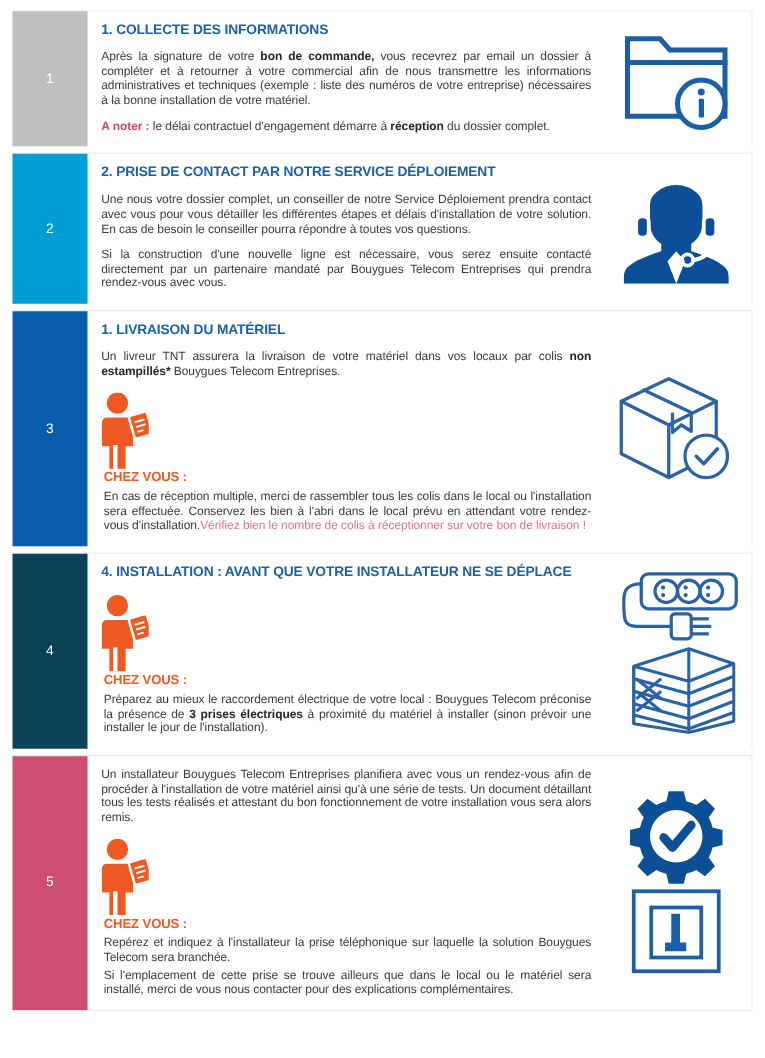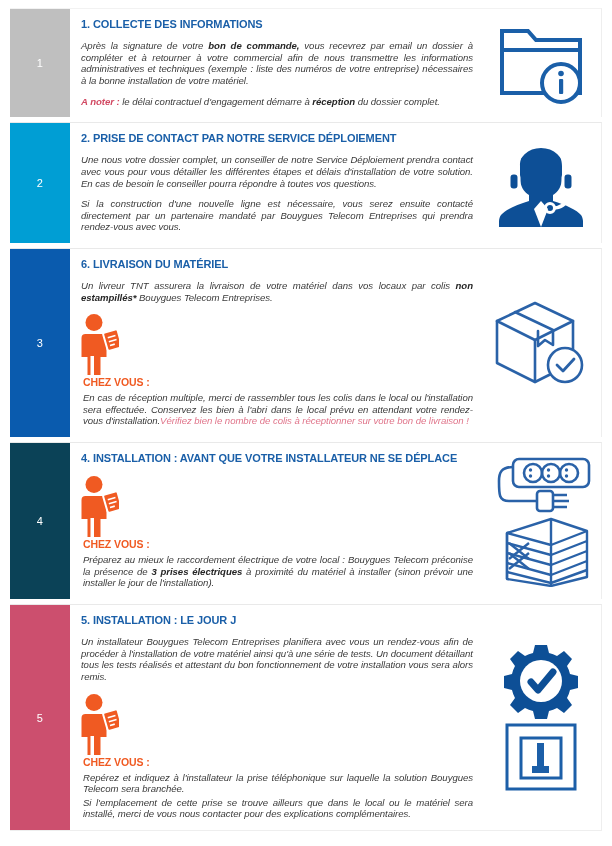--- a/index.html
+++ b/index.html
@@ -77,21 +77,20 @@
     margin: 0 0 9px 0;
     line-height: 1.2;
   }
   p.para {
     margin: 0 0 9px 0;
     font-size: 9.6px;
     line-height: 11.6px;
     color: #3a3a3a;
     text-align: justify;
     letter-spacing: -0.05px;
-    font-style: italic;
   }
   p.para:last-child { margin-bottom: 0; }
   .b { font-weight: bold; color: #262626; }
   .note-red { color: #d24a63; font-weight: bold; }
   .pink { color: #e0748a; }
 
   
   .chez-block {
     display: flex;
     flex-direction: column;
@@ -161,21 +160,21 @@
         <circle cx="51" cy="69" r="4.5" fill="#0d4f96" stroke="#fff" stroke-width="3"></circle>
         <path d="M42 62 l-7 8 7 18 7-18z" fill="#fff"></path>
       </svg>
         </div>
   </section>
   <section class="step">
     <div class="num-col" style="background:#0a5bae">
       <span>3</span>
     </div>
     <div class="body-col">
-      <h2 class="step-title">6. LIVRAISON DU MATÉRIEL</h2>
+      <h2 class="step-title">1. LIVRAISON DU MATÉRIEL</h2>
       <p class="para"><span>Un livreur TNT assurera la livraison de votre matériel dans vos locaux par colis </span><span class="b">non estampillés*</span><span> Bouygues Telecom Entreprises.</span></p>
 
     <div class="chez-block">
       <div class="chez-person">
               <svg class="svg-icon" width="38" height="62" viewBox="0 0 38 62">
         <circle cx="13" cy="8.5" r="8.5" fill="#f05a22"></circle>
         <path d="M4.5 20 h17 a4 4 0 0 1 4 4 v19 h-6 v18 h-13 v-18 h-6 v-19 a4 4 0 0 1 4 -4 z" fill="#f05a22"></path>
         <rect x="9.5" y="42" width="3.5" height="19" fill="#fff"></rect>
         <g transform="rotate(-16 30 26)">
           <rect x="24" y="17" width="15" height="19" rx="2" fill="#f05a22" stroke="#fff" stroke-width="2"></rect>
@@ -256,21 +255,20 @@
           <path d="M20 88 L40 104 M40 88 L20 104 M20 98 L40 114 M40 98 L20 114"></path>
         </g>
       </svg>
         </div>
   </section>
   <section class="step">
     <div class="num-col" style="background:#cc4f6e">
       <span>5</span>
     </div>
     <div class="body-col">
-      <h2 class="step-title">5. INSTALLATION : LE JOUR J</h2>
       <p class="para"><span>Un installateur Bouygues Telecom Entreprises planifiera avec vous un rendez-vous afin de procéder à l'installation de votre matériel ainsi qu'à une série de tests. Un document détaillant tous les tests réalisés et attestant du bon fonctionnement de votre installation vous sera alors remis.</span></p>
 
     <div class="chez-block">
       <div class="chez-person">
               <svg class="svg-icon" width="38" height="62" viewBox="0 0 38 62">
         <circle cx="13" cy="8.5" r="8.5" fill="#f05a22"></circle>
         <path d="M4.5 20 h17 a4 4 0 0 1 4 4 v19 h-6 v18 h-13 v-18 h-6 v-19 a4 4 0 0 1 4 -4 z" fill="#f05a22"></path>
         <rect x="9.5" y="42" width="3.5" height="19" fill="#fff"></rect>
         <g transform="rotate(-16 30 26)">
           <rect x="24" y="17" width="15" height="19" rx="2" fill="#f05a22" stroke="#fff" stroke-width="2"></rect>

